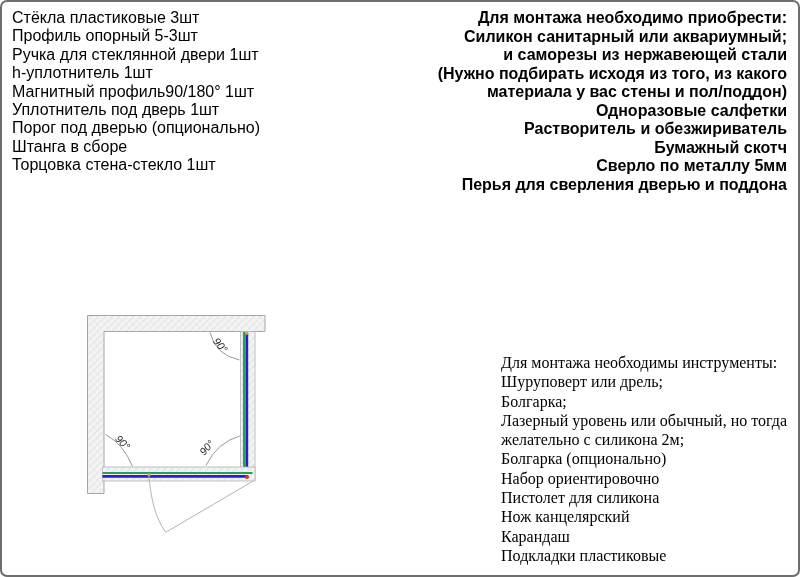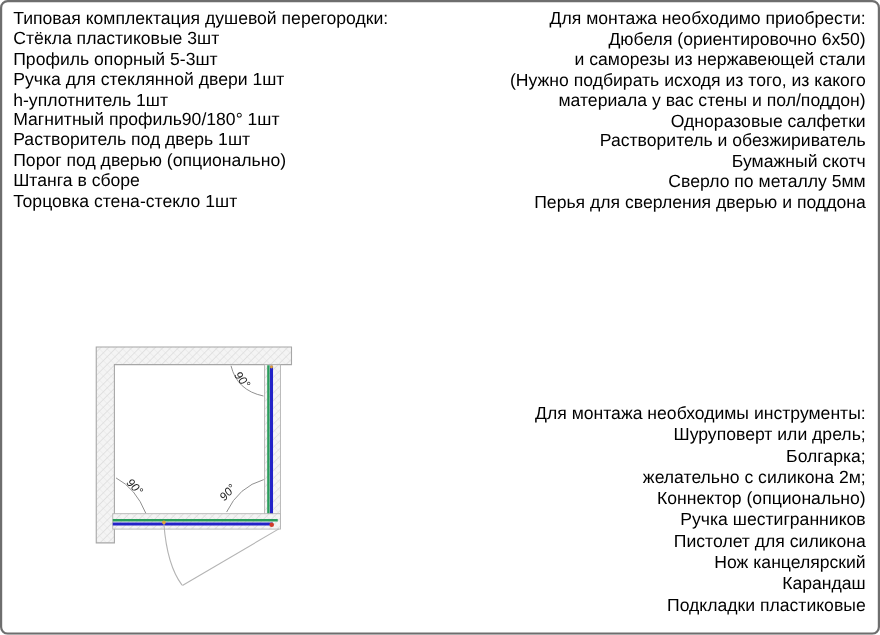--- a/index.html
+++ b/index.html
@@ -9,72 +9,72 @@
     box-sizing:border-box;
     background:var(--page-bg,#ffffff);
     border:2px solid var(--page-border,#6e6e6e);
     border-radius:7px;
     overflow:hidden;
     font-family:"Liberation Sans","DejaVu Sans",sans-serif;
     color:#000;
   }
   .textblock{position:absolute;font-size:16px;white-space:nowrap;}
   .kit{left:10px;top:7px;line-height:18.4px;text-align:left;}
-  .purchase{right:11px;top:7px;line-height:18.5px;text-align:right;}
-  .tools{right:11px;top:365px;line-height:19.3px;text-align:right;}
+  .purchase{right:11px;top:7px;line-height:18.5px;text-align:right;font-weight:bold;}
+  .tools{right:11px;top:351px;line-height:19.3px;text-align:left;font-family:Liberation Serif, serif;}
   .diagram-wrap{position:absolute;left:55px;top:295px;width:240px;height:250px;}
   svg{display:block;}
   .wall-outline{fill:url(#hatch);stroke:var(--wall-stroke,#a6a6a6);stroke-width:1;}
   .profile-rect{fill:url(#hatch);stroke:#b3b3b3;stroke-width:0.8;}
   .glass-blue{stroke:var(--glass-blue,#2222c8);fill:none;}
   .seal-green{stroke:var(--seal-green,#2a9d5c);fill:none;}
   .dot-red{fill:var(--corner-red,#d03a2a);}
   .dot-orange{fill:var(--marker-orange,#dfa13a);}
   .leader{stroke:var(--leader-gray,#b4b4b4);stroke-width:1;fill:none;}
   .dim-arc{stroke:var(--dim-gray,#8f8f8f);stroke-width:0.9;fill:none;}
   .dim-text{font-family:"Liberation Sans","DejaVu Sans",sans-serif;font-style:italic;font-size:10.5px;fill:#1a1a1a;}
 </style>
 </head>
 <body>
 
 <div class="page">
 
   <div class="textblock kit">
-    <div>Типовая комплектация душевой перегородки:</div>
     <div>Стёкла пластиковые 3шт</div>
     <div>Профиль опорный 5-3шт</div>
     <div>Ручка для стеклянной двери 1шт</div>
     <div>h-уплотнитель 1шт</div>
     <div>Магнитный профиль90/180° 1шт</div>
-    <div>Растворитель под дверь 1шт</div>
+    <div>Уплотнитель под дверь 1шт</div>
     <div>Порог под дверью (опционально)</div>
     <div>Штанга в сборе</div>
     <div>Торцовка стена-стекло 1шт</div>
   </div>
 
   <div class="textblock purchase">
     <div>Для монтажа необходимо приобрести:</div>
-    <div>Дюбеля (ориентировочно 6х50)</div>
+    <div>Силикон санитарный или аквариумный;</div>
     <div>и саморезы из нержавеющей стали</div>
     <div>(Нужно подбирать исходя из того, из какого</div>
     <div>материала у вас стены и пол/поддон)</div>
     <div>Одноразовые салфетки</div>
     <div>Растворитель и обезжириватель</div>
     <div>Бумажный скотч</div>
     <div>Сверло по металлу 5мм</div>
     <div>Перья для сверления дверью и поддона</div>
   </div>
 
   <div class="textblock tools">
     <div>Для монтажа необходимы инструменты:</div>
     <div>Шуруповерт или дрель;</div>
     <div>Болгарка;</div>
+    <div>Лазерный уровень или обычный, но тогда</div>
     <div>желательно с силикона 2м;</div>
-    <div>Коннектор (опционально)</div>
-    <div>Ручка шестигранников</div>
+    <div>Болгарка (опционально)</div>
+    <div>Набор ориентировочно</div>
     <div>Пистолет для силикона</div>
     <div>Нож канцелярский</div>
     <div>Карандаш</div>
     <div>Подкладки пластиковые</div>
   </div>
 
   <div class="diagram-wrap">
     <svg width="240" height="250" viewBox="55 295 240 250">
       <defs>
         <pattern id="hatch" width="5" height="5" patternUnits="userSpaceOnUse" patternTransform="rotate(45)">

